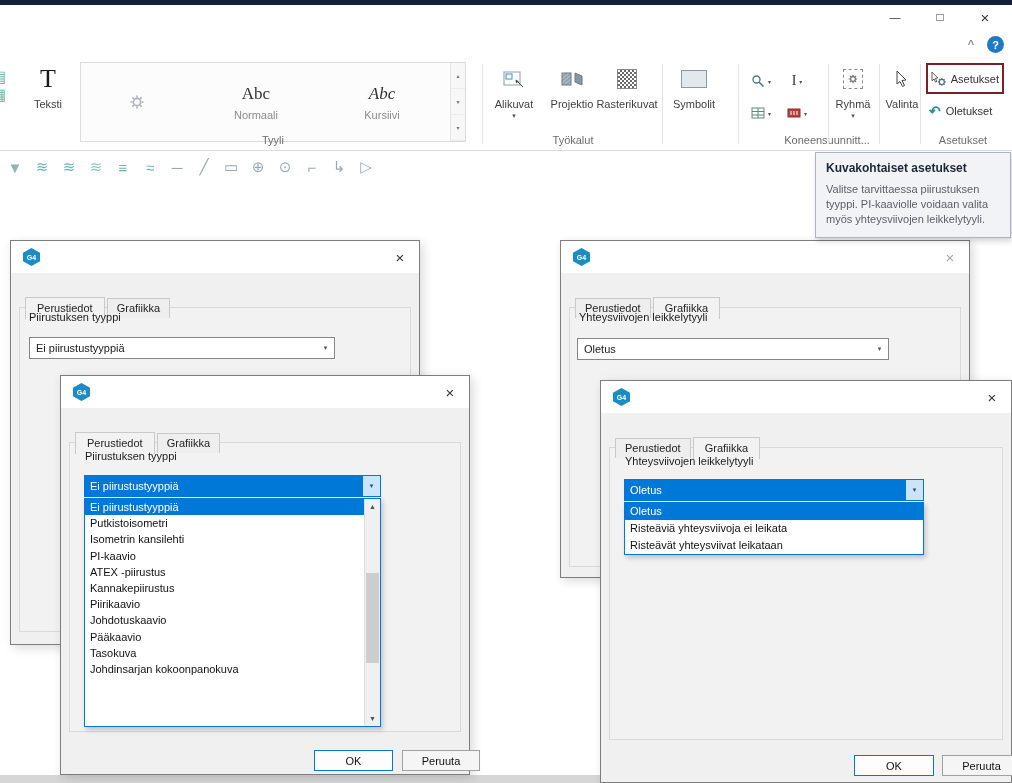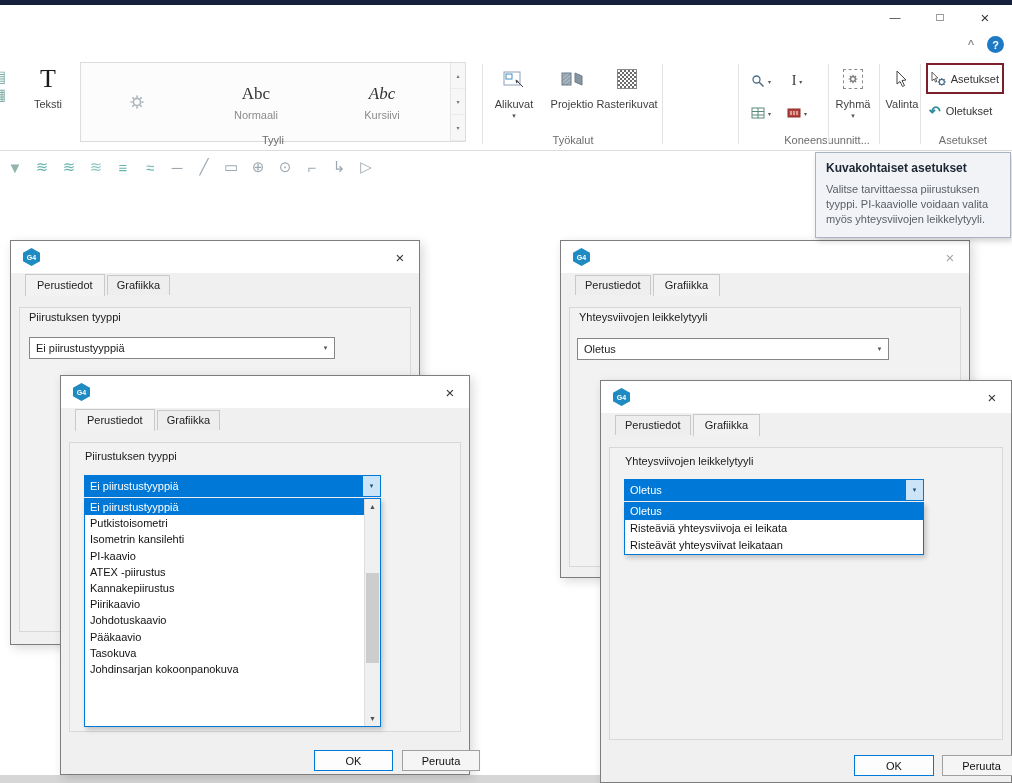--- a/index.html
+++ b/index.html
@@ -44,21 +44,21 @@
   .tooltip-title{font-size:12px;font-weight:bold;color:#1d2733;margin-bottom:7px;}
   .tooltip-body{font-size:11px;color:#5a5f66;line-height:1.35;}
   
   .bottomstrip{position:absolute;left:0;top:775px;width:1012px;height:8px;background:#d6d6d6;z-index:0;}
   
   .dialog{position:absolute;background:#f0f0f0;border:1px solid #7d7d7d;box-sizing:border-box;box-shadow:3px 3px 10px rgba(0,0,0,.15);}
   .dlg-title{height:32px;background:#fff;display:flex;align-items:center;padding:0 4px 0 12px;}
   .g4-logo{width:17px;height:18px;background:#1e8bc3;clip-path:polygon(50% 0,100% 26%,100% 74%,50% 100%,0 74%,0 26%);color:#fff;font-size:7px;font-weight:bold;display:flex;align-items:center;justify-content:center;}
   .dlg-close{margin-left:auto;width:30px;text-align:center;font-size:15px;color:#333;}
   .tabpanel{position:absolute;left:8px;right:8px;top:66px;border:1px solid #d8d8d8;background:#f2f2f2;z-index:1;}
-  .tabs{position:absolute;left:14px;top:33px;display:flex;align-items:flex-end;z-index:3;}
+  .tabs{position:absolute;left:14px;top:56px;display:flex;align-items:flex-end;z-index:3;}
   .tab{font-size:11px;padding:3px 9px 4px;background:#eee;border:1px solid #c9c9c9;border-bottom:none;margin-right:2px;margin-bottom:1px;color:#222;}
   .tab.active{padding:4px 11px 5px;background:#f2f2f2;margin-bottom:0;}
   .fieldlabel{position:absolute;font-size:11px;color:#1a1a1a;z-index:3;white-space:nowrap;}
   .combo{position:absolute;height:22px;background:#fff;border:1px solid #868686;display:flex;align-items:center;font-size:11px;color:#1a1a1a;box-sizing:border-box;z-index:3;}
   .combo .cval{flex:1;padding-left:6px;white-space:nowrap;overflow:hidden;display:flex;align-items:center;height:100%;}
   .combo .cbtn{width:17px;align-self:stretch;display:flex;align-items:center;justify-content:center;font-size:7px;color:#555;}
   .combo.open{border-color:#0078d7;}
   .combo.open .cval{background:#0078d7;color:#fff;padding-left:5px;}
   .combo.open .cbtn{background:#cce4f7;color:#1a5276;}
   .droplist{position:absolute;background:#fff;border:1px solid #0078d7;z-index:5;box-sizing:border-box;box-shadow:2px 3px 5px rgba(0,0,0,.2);}
@@ -160,20 +160,26 @@
     <div class="rbtn" style="left:596px;width:62px;">
       <div class="icon-wrap">
           <div class="checker"></div>
         </div>
       <span class="rlabel">Rasterikuvat</span>
     </div>
     <div class="grplabel" style="left:486px;width:174px;">Työkalut</div>
 
     <div class="vsep" style="left:662px;"></div>
 
+    <div class="rbtn" style="left:666px;width:56px;">
+      <div class="icon-wrap">
+          <div class="symrect"></div>
+        </div>
+      <span class="rlabel">Symbolit</span>
+    </div>
 
     <div class="vsep" style="left:738px;"></div>
 
     <div class="kbtn" style="left:744px;top:10px;">
       <svg width="14" height="14" viewBox="0 0 14 14">
           <circle cx="5.5" cy="5.5" r="3.5" fill="none" stroke="#4a6e8a" stroke-width="1.3"></circle>
           <line x1="8.2" y1="8.2" x2="12.5" y2="12.5" stroke="#4a6e8a" stroke-width="1.5"></line>
         </svg>
       <span class="kdd">▾</span>
     </div>

